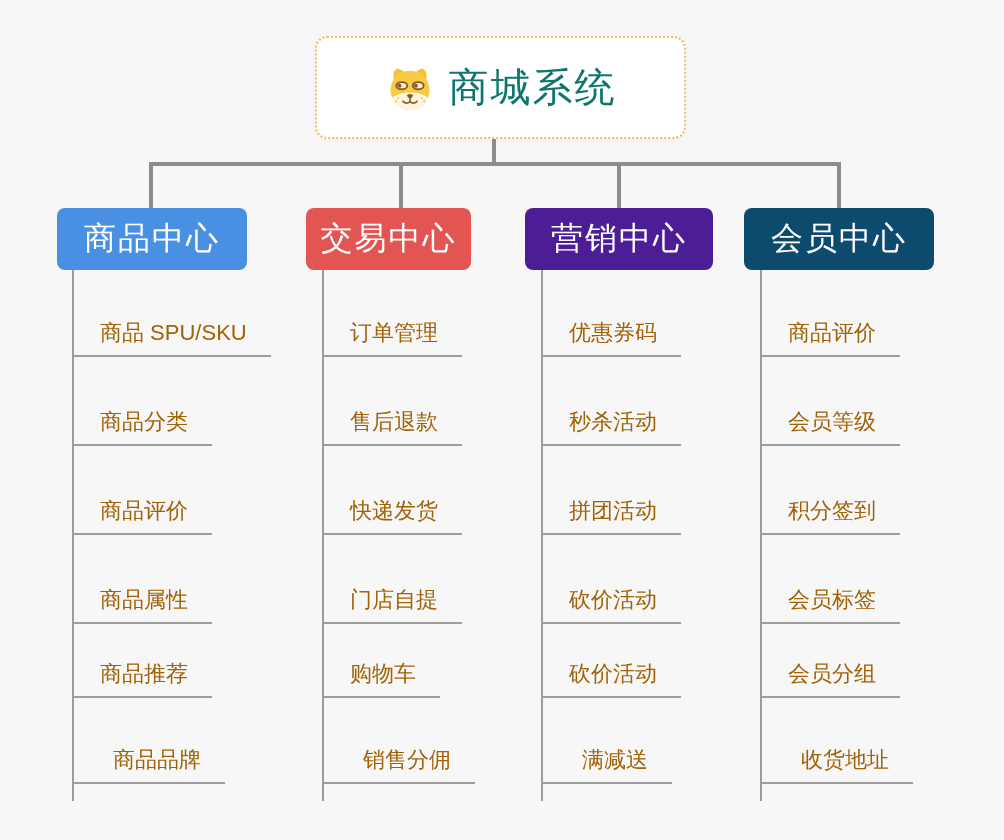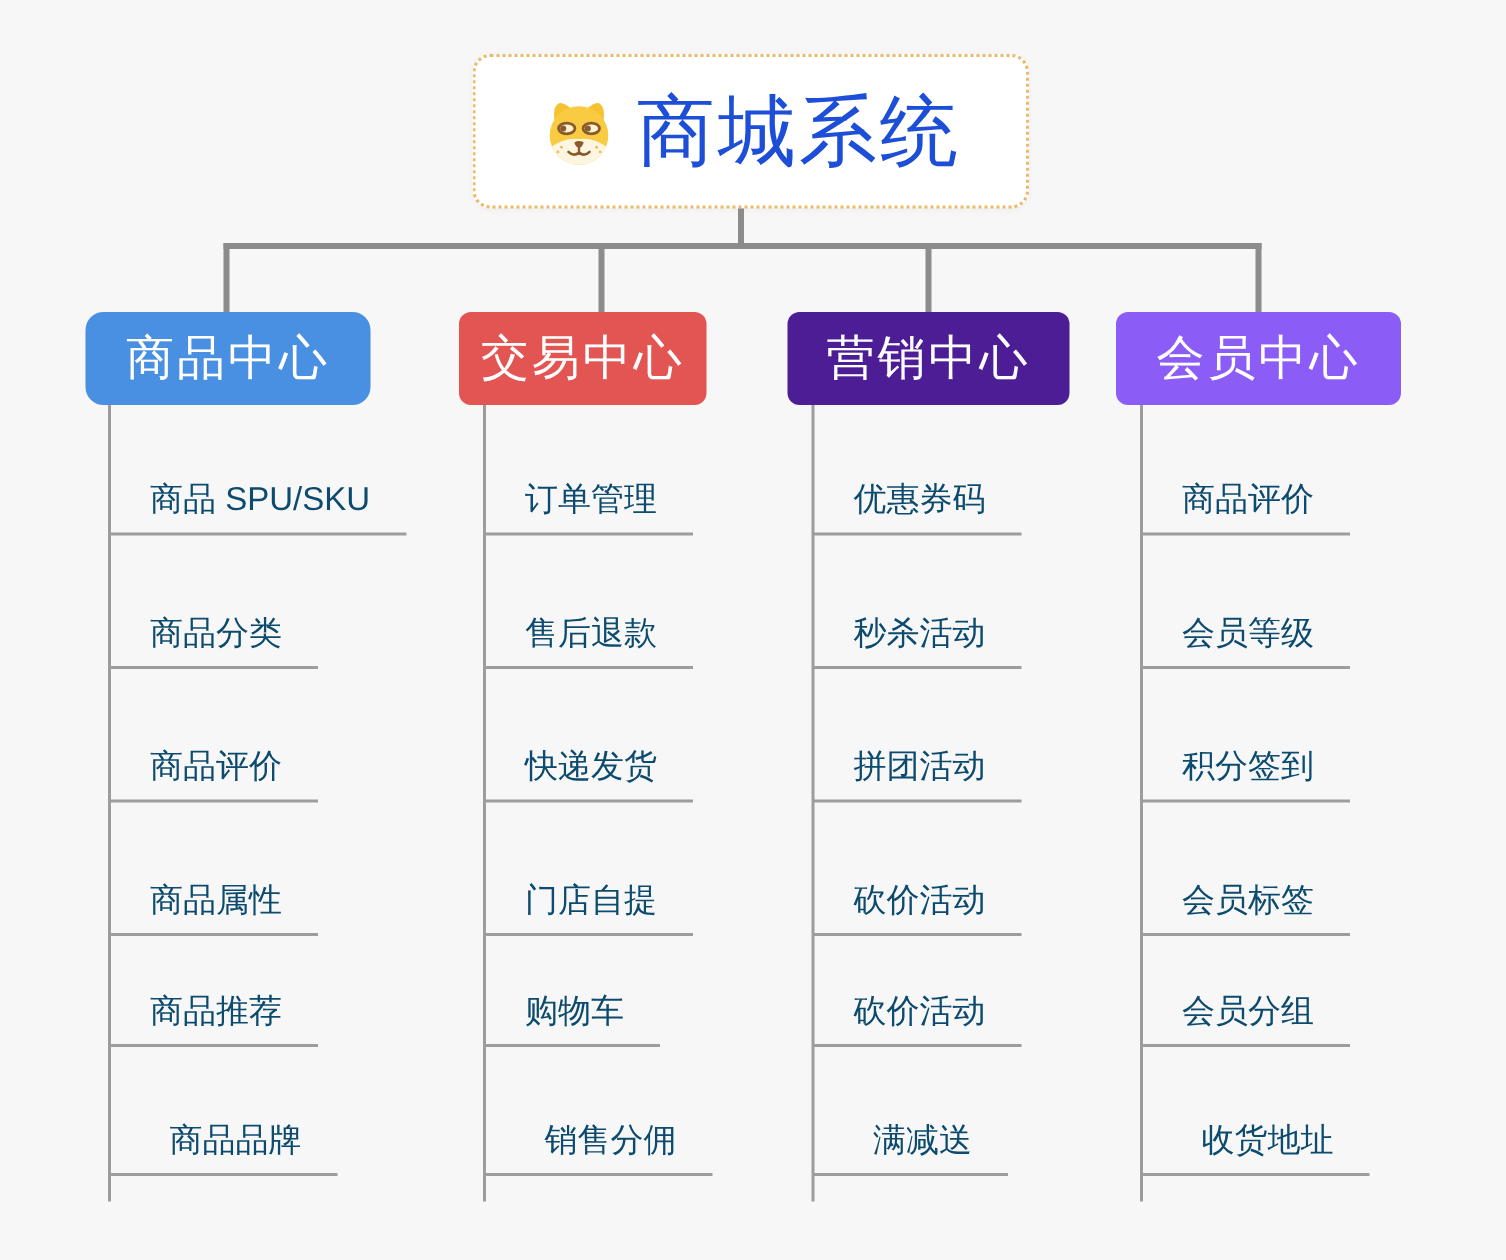--- a/index.html
+++ b/index.html
@@ -20,22 +20,22 @@
     background: #ffffff;
     border: 2px dotted #edb868;
     border-radius: 12px;
     display: flex;
     align-items: center;
     justify-content: center;
     gap: 14px;
     box-shadow: 0 1px 4px rgba(0,0,0,0.04);
   }
   .root-label {
-    font-size: 52px;
-    color: #1d4ed8;
+    font-size: 40px;
+    color: #0f766e;
     letter-spacing: 2px;
     white-space: nowrap;
   }
   .dog-icon { width: 50px; height: 50px; flex: 0 0 auto; }
 
   
   .conn { position: absolute; background: #8c8c8c; }
   .conn-root-drop { left: 492px; top: 139px; width: 4px; height: 25px; }
   .conn-bus      { left: 149px; top: 162px; width: 692px; height: 4px; }
   .conn-stub     { top: 162px; width: 4px; height: 47px; }
@@ -50,44 +50,44 @@
     top: 208px; height: 62px;
     border-radius: 8px;
     display: flex;
     align-items: center;
     justify-content: center;
     color: #ffffff;
     font-size: 32px;
     letter-spacing: 2px;
     white-space: nowrap;
   }
-  .b1 { left: 57px;  width: 190px; background: #4a90e2; border-radius: 12px; }
+  .b1 { left: 57px;  width: 190px; background: #4a90e2; }
   .b2 { left: 306px; width: 165px; background: #e25553; }
   .b3 { left: 525px; width: 188px; background: #4c1d95; }
-  .b4 { left: 744px; width: 190px; background: #8b5cf6; }
+  .b4 { left: 744px; width: 190px; background: #0c4a6e; }
 
   
   .column { position: absolute; top: 270px; width: 250px; height: 531px; }
   .col-1 { left: 72px;  }
   .col-2 { left: 322px; }
   .col-3 { left: 541px; }
   .col-4 { left: 760px; }
   .spine {
     position: absolute;
     left: 0; top: 0;
     width: 2px; height: 531px;
     background: #9d9d9d;
   }
   .item {
     position: absolute;
     left: 1px;
     white-space: nowrap;
     font-size: 22px;
     line-height: 32px;
-    color: #0c4a6e;
+    color: #a16207;
     padding: 0 24px 6px 27px;
     border-bottom: 2px solid #9d9d9d;
   }
   .i1 { top: 47px; }
   .i2 { top: 136px; }
   .i3 { top: 225px; }
   .i4 { top: 314px; }
   .i5 { top: 388px; }
   .i6 { top: 474px; padding-left: 40px; }
 </style>

